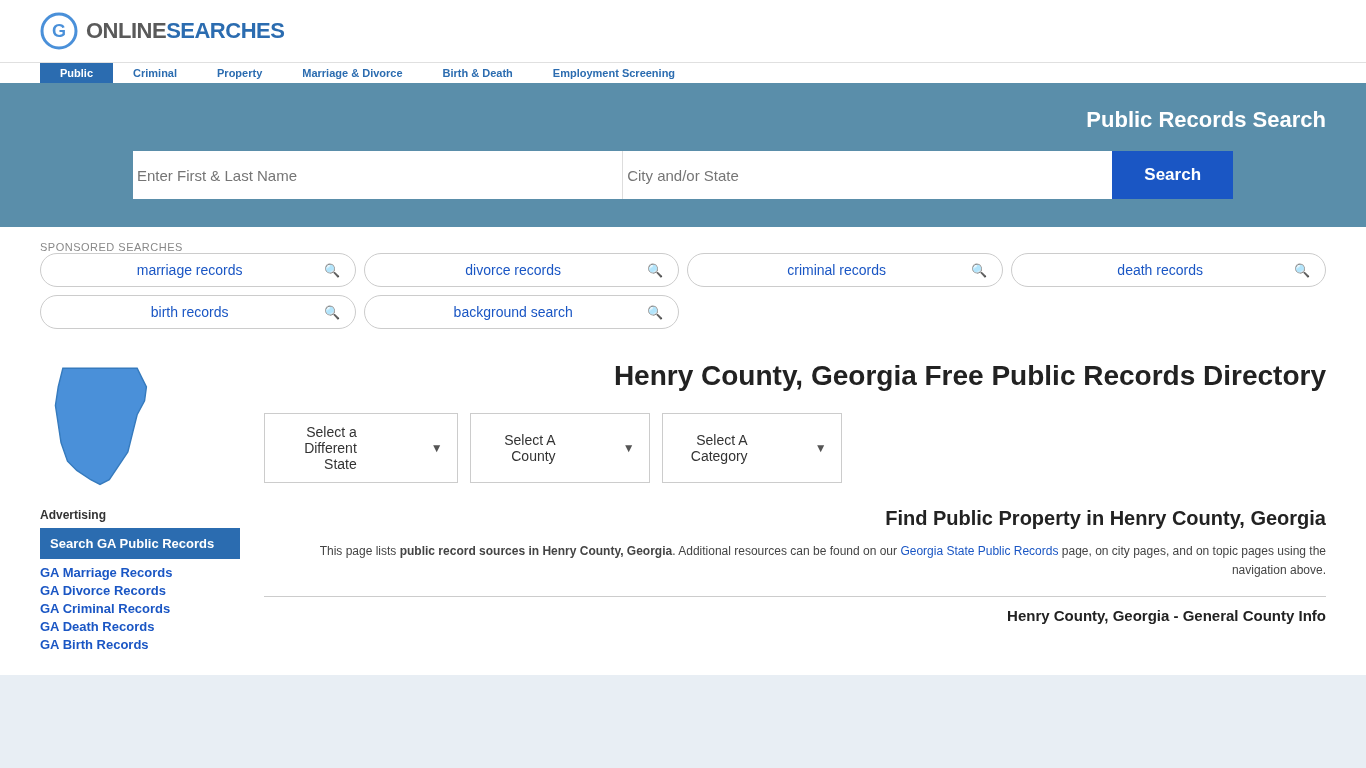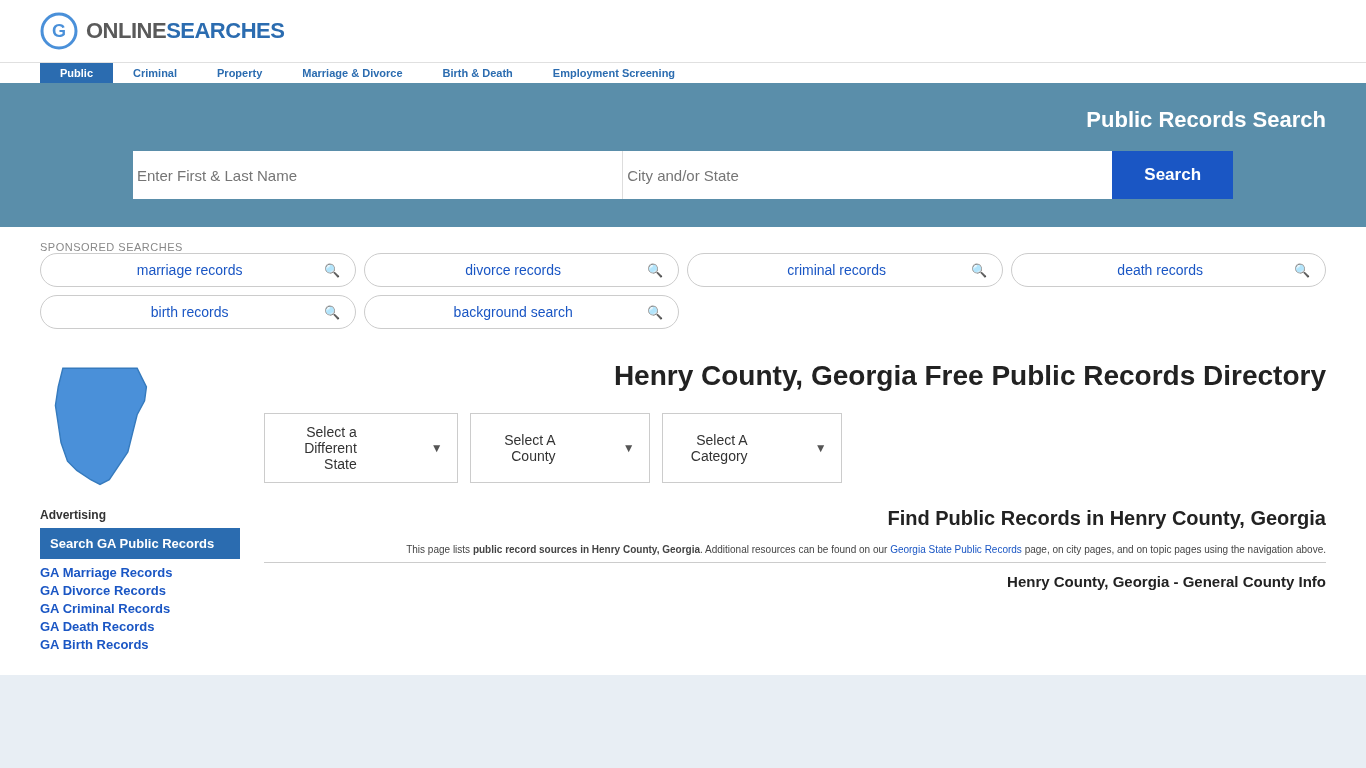--- a/index.html
+++ b/index.html
@@ -222,24 +222,24 @@
     }
 
     
     .find-title {
       font-size: 20px;
       font-weight: 700;
       color: #222;
       margin-bottom: 12px;
     }
     .find-desc {
-      font-size: 10px;
+      font-size: 12px;
       color: #444;
       line-height: 1.6;
-      margin-bottom: 4px;
+      margin-bottom: 16px;
     }
     .find-desc strong {
       font-weight: 700;
     }
     .find-desc a {
       color: #1a56c4;
       text-decoration: none;
     }
 
     .county-info-bar {
@@ -348,21 +348,21 @@
         <div class="dropdown-select">
           <span>Select A County</span>
           <span class="dropdown-arrow">▼</span>
         </div>
         <div class="dropdown-select">
           <span>Select A Category</span>
           <span class="dropdown-arrow">▼</span>
         </div>
       </div>
 
-      <h2 class="find-title">Find Public Records in Henry County, Georgia</h2>
+      <h2 class="find-title">Find Public Property in Henry County, Georgia</h2>
       <p class="find-desc">
         <span>This page lists </span><strong>public record sources in Henry County, Georgia</strong><span>. Additional resources can be found on our </span><a>Georgia State Public Records</a><span> page, on city pages, and on topic pages using the navigation above.</span>
       </p>
 
       <div class="county-info-bar">
         <h3>Henry County, Georgia - General County Info</h3>
       </div>
     </div>
 
   </div>

